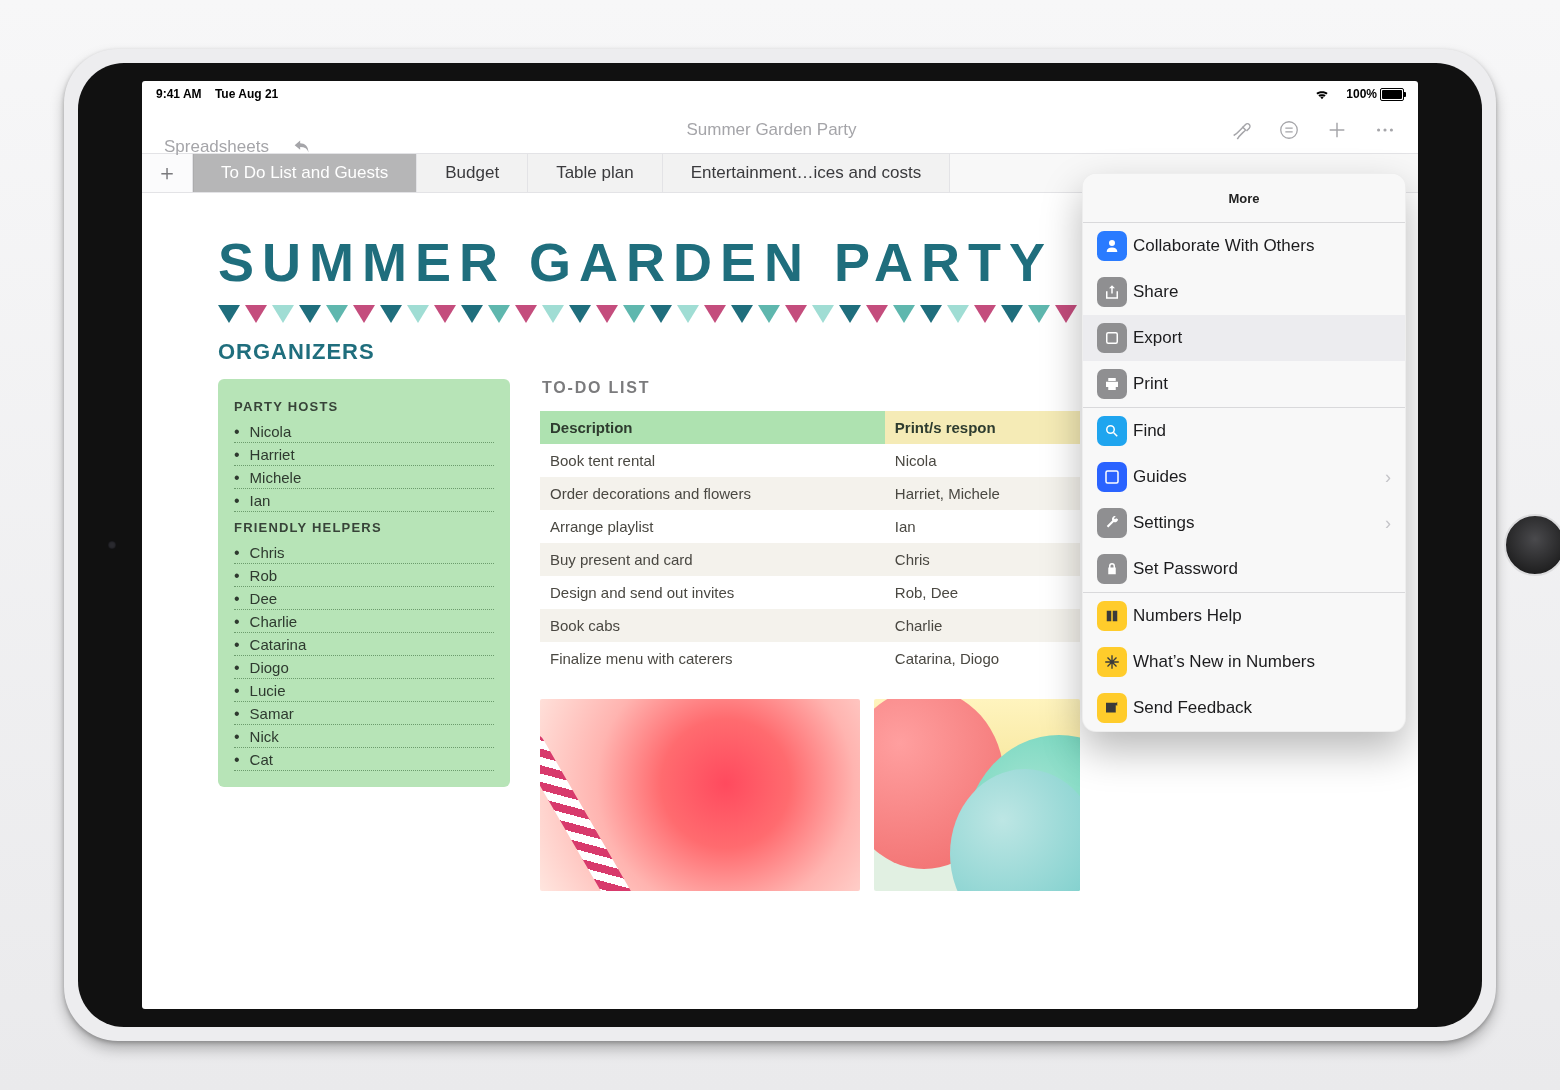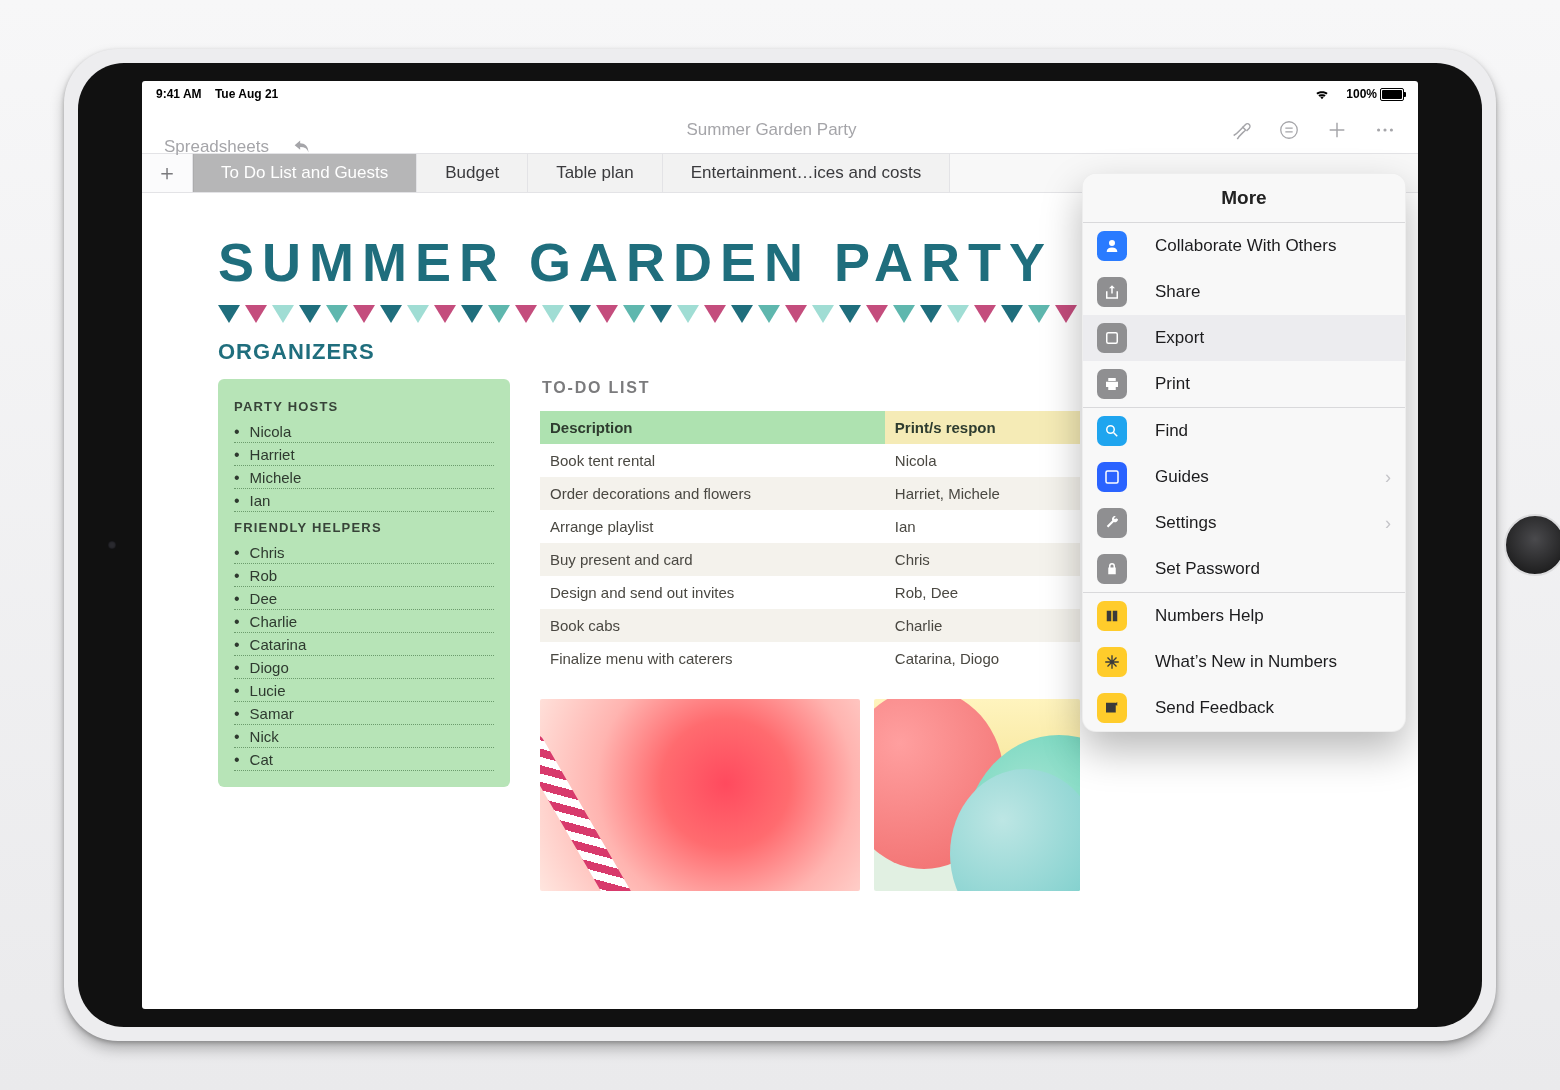--- a/index.html
+++ b/index.html
@@ -75,23 +75,23 @@
   .drink{width:320px;background:radial-gradient(circle at 58% 44%,#ff4a5e 0%,#ff6b6f 30%,#ffb4b0 60%,#ffe6df 100%);position:relative;overflow:hidden;}
   .drink:before{content:"";position:absolute;left:12%;top:10%;width:26px;height:260px;background:repeating-linear-gradient(45deg,#d83a6c 0 8px,#fff 8px 16px);transform:rotate(-30deg);border-radius:13px;}
   .balloons{flex:1;background:linear-gradient(#fff4be 0%,#f7e79e 40%,#e1f0e2 80%);position:relative;overflow:hidden;}
   .balloons .b{position:absolute;border-radius:50%;}
   .balloons .b1{width:160px;height:180px;background:radial-gradient(circle at 35% 30%,#ff9f9f,#f06b6b);left:-30px;top:-10px;}
   .balloons .b2{width:190px;height:210px;background:radial-gradient(circle at 35% 30%,#a4e4d2,#3cc6a6);left:90px;top:36px;}
   .balloons .b3{width:150px;height:170px;background:radial-gradient(circle at 35% 30%,#bde6e4,#6bc8c5);right:-20px;top:70px;}
   
   .popover{position:absolute;right:12px;top:92px;width:322px;background:var(--popover-bg);border-radius:14px;box-shadow:0 18px 40px rgba(0,0,0,.28);overflow:hidden;border:1px solid rgba(0,0,0,.04);}
   .popover-arrow{position:absolute;top:-10px;right:28px;width:22px;height:22px;background:var(--popover-bg);transform:rotate(45deg);border-top-left-radius:3px;}
-  .popover-title{height:48px;display:flex;align-items:center;justify-content:center;font-weight:600;font-size:19px;border-bottom:1px solid var(--popover-border);position:relative;z-index:1;background:var(--popover-bg);}
+  .popover-title{height:48px;display:flex;align-items:center;justify-content:center;font-weight:600;font-size:13px;border-bottom:1px solid var(--popover-border);position:relative;z-index:1;background:var(--popover-bg);}
   .menu-section{border-bottom:1px solid var(--popover-border);}
-  .menu-item{height:46px;display:flex;align-items:center;gap:28px;padding:0 14px;font-size:17px;color:#1c1c1e;}
+  .menu-item{height:46px;display:flex;align-items:center;gap:6px;padding:0 14px;font-size:17px;color:#1c1c1e;}
   .menu-item.highlight{background:#ececef;}
   .menu-item .chev{margin-left:auto;color:#c4c4c8;font-size:18px;}
   .mi-icon{width:30px;height:30px;border-radius:7px;display:flex;align-items:center;justify-content:center;flex-shrink:0;}
   .mi-icon svg{width:18px;height:18px;fill:#fff;}
   .ic-blue{background:var(--ios-blue);}
   .ic-gray{background:var(--ios-gray);}
   .ic-search{background:#1fa5ef;}
   .ic-guides{background:#2a63ff;}
   .ic-yellow{background:var(--ios-yellow);}
   .ic-yellow svg{fill:#3a3a3a;}

